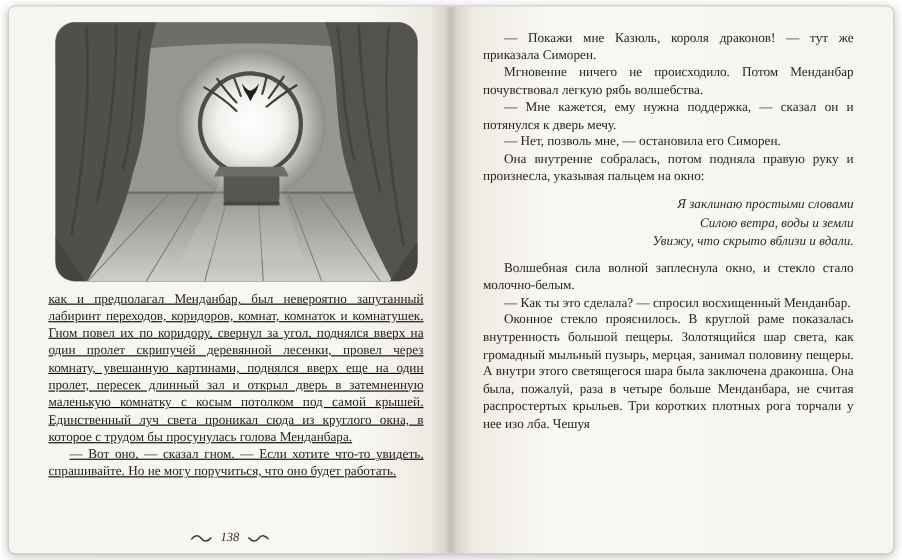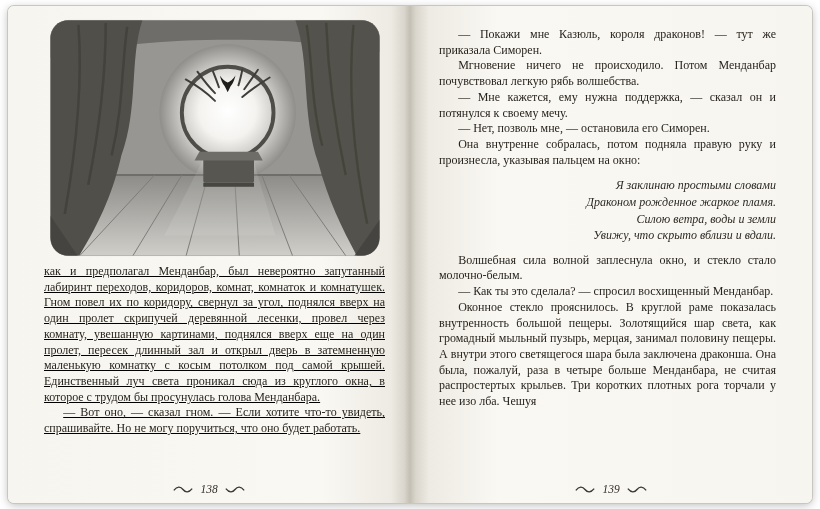--- a/index.html
+++ b/index.html
@@ -138,41 +138,31 @@
       <svg class="orn flip" viewBox="0 0 24 10">
           <path d="M1,6 C5,1 9,1 12,5 C15,9 19,9 23,4" stroke="#3a372f" fill="none" stroke-width="1.6"></path>
         </svg>
     </div>
   </div>
 
   <div class="page page-right">
     <div class="bodytext">
       <p class="indent">— Покажи мне Казюль, короля драконов! — тут же приказала Симорен.</p>
       <p class="indent">Мгновение ничего не происходило. Потом Менданбар почувствовал легкую рябь волшебства.</p>
-      <p class="indent">— Мне кажется, ему нужна поддержка, — сказал он и потянулся к своему мечу.</p>
+      <p class="indent">— Мне кажется, ему нужна поддержка, — сказал он и потянулся к дверь мечу.</p>
       <p class="indent">— Нет, позволь мне, — остановила его Симорен.</p>
       <p class="indent">Она внутренне собралась, потом подняла правую руку и произнесла, указывая пальцем на окно:</p>
 
       <div class="verse">
         <div>Я заклинаю простыми словами</div>
-        <div>Драконом рожденное жаркое пламя.</div>
         <div>Силою ветра, воды и земли</div>
         <div>Увижу, что скрыто вблизи и вдали.</div>
       </div>
 
       <p class="indent">Волшебная сила волной заплеснула окно, и стекло стало молочно-белым.</p>
       <p class="indent">— Как ты это сделала? — спросил восхищенный Менданбар.</p>
       <p class="indent">Оконное стекло прояснилось. В круглой раме показалась внутренность большой пещеры. Золотящийся шар света, как громадный мыльный пузырь, мерцая, занимал половину пещеры. А внутри этого светящегося шара была заключена драконша. Она была, пожалуй, раза в четыре больше Менданбара, не считая распростертых крыльев. Три коротких плотных рога торчали у нее изо лба. Чешуя</p>
     </div>
 
-    <div class="footer">
-      <svg class="orn" viewBox="0 0 24 10">
-          <path d="M1,6 C5,1 9,1 12,5 C15,9 19,9 23,4" stroke="#3a372f" fill="none" stroke-width="1.6"></path>
-        </svg>
-      <span class="page-number">139</span>
-      <svg class="orn flip" viewBox="0 0 24 10">
-          <path d="M1,6 C5,1 9,1 12,5 C15,9 19,9 23,4" stroke="#3a372f" fill="none" stroke-width="1.6"></path>
-        </svg>
-    </div>
   </div>
 
   <div class="gutter"></div>
 </div>
 
 </body></html>

